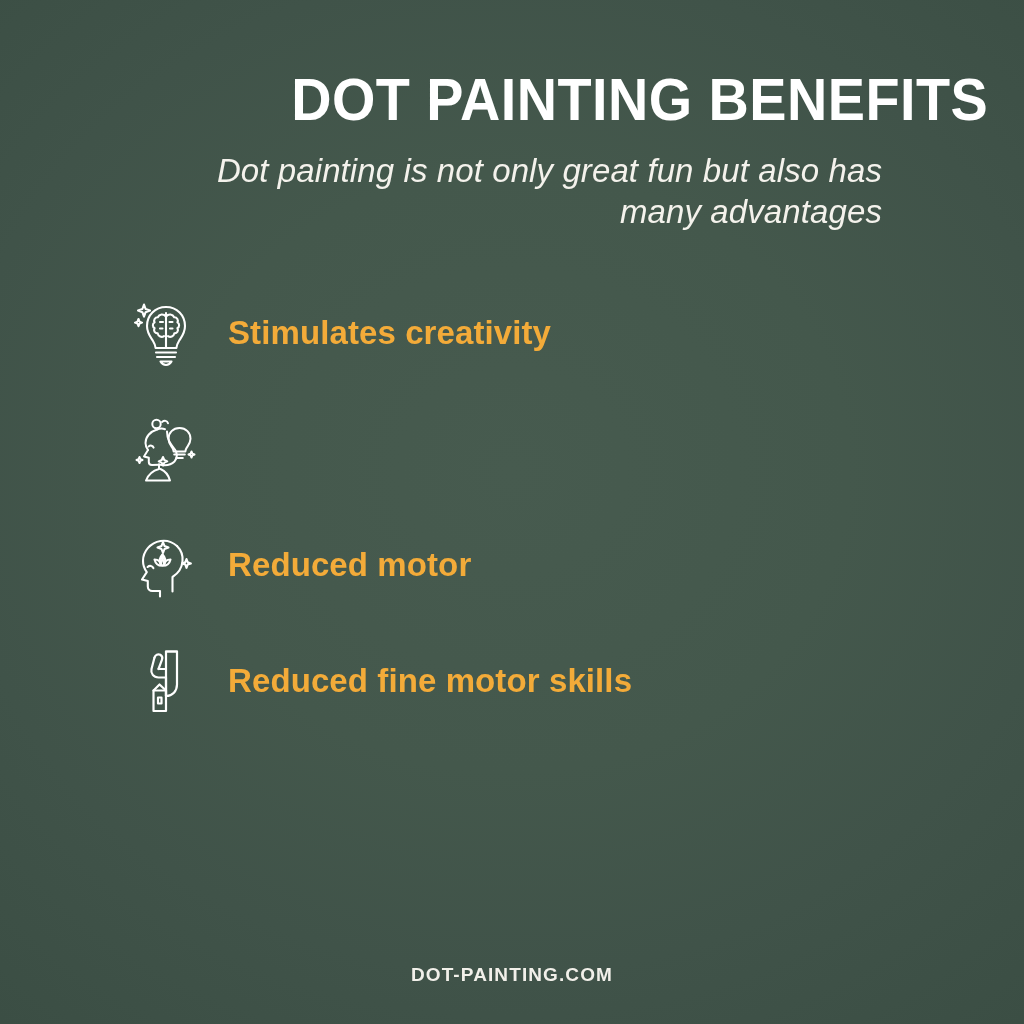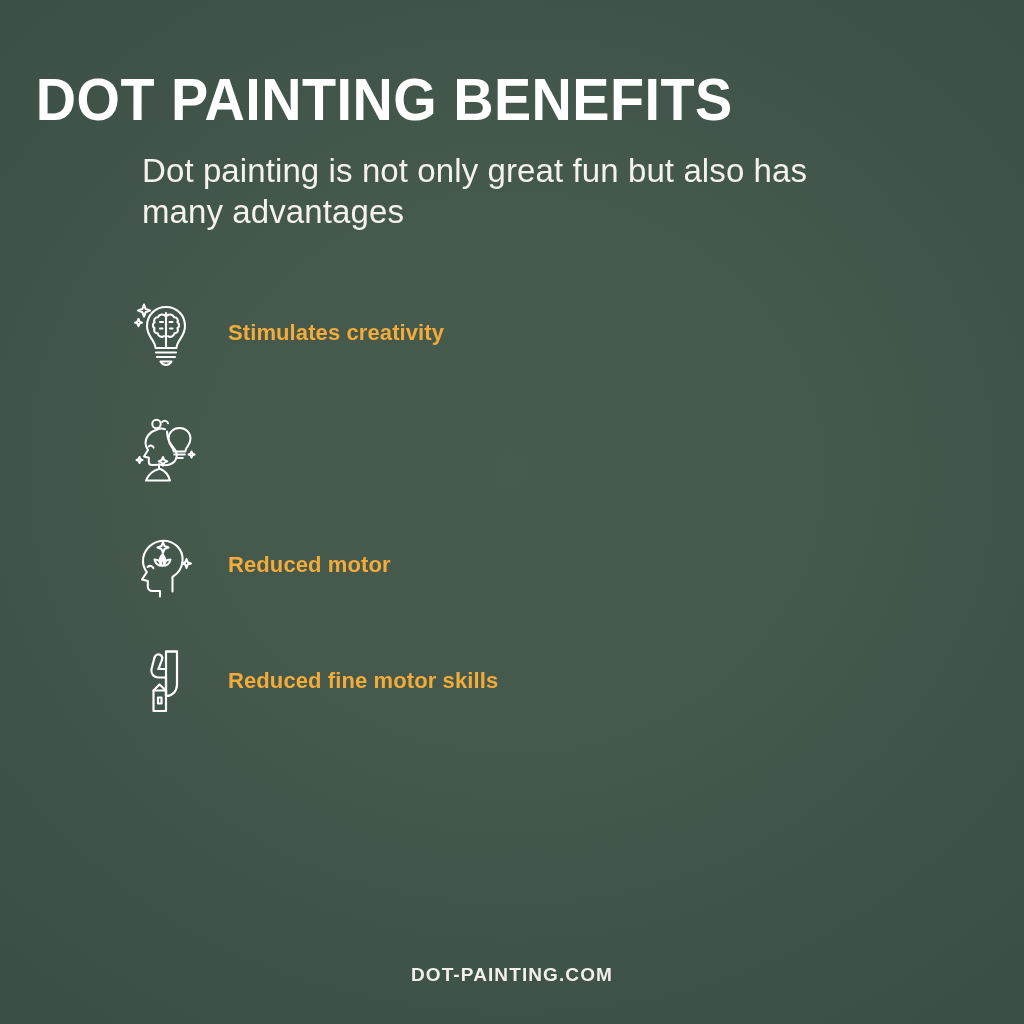--- a/index.html
+++ b/index.html
@@ -27,21 +27,21 @@
         #3b4e44 100%);
     display: flex;
     flex-direction: column;
     align-items: center;
     overflow: hidden;
   }
 
   
   .header {
     width: 100%;
-    text-align: left;
+    text-align: right;
     padding-top: 68px;
   }
   .title {
     margin: 0;
     color: #ffffff;
     font-family: "Liberation Sans Narrow", "Liberation Sans", sans-serif;
     font-size: 60px;
     font-weight: bold;
     letter-spacing: 0.5px;
     line-height: 1.06;
@@ -50,20 +50,21 @@
     white-space: nowrap;
   }
   .subtitle {
     margin: 18px auto 0;
     width: 740px;
     color: #f4f2ec;
     font-size: 33px;
     font-weight: 300;
     line-height: 1.26;
     letter-spacing: 0.1px;
+    font-style: italic;
   }
 
   
   .benefits {
     margin: 0;
     padding: 0;
     list-style: none;
     width: 100%;
     margin-top: 42px;
     display: flex;
@@ -85,21 +86,21 @@
     justify-content: center;
   }
   .benefit-icon svg {
     display: block;
     width: 64px;
     height: 68px;
   }
   .benefit-label {
     margin-left: 28px;
     color: #f3ab39;
-    font-size: 22px;
+    font-size: 33px;
     font-weight: bold;
     letter-spacing: 0.1px;
     white-space: nowrap;
   }
 
   
   .footer {
     position: absolute;
     left: 0;
     right: 0;

